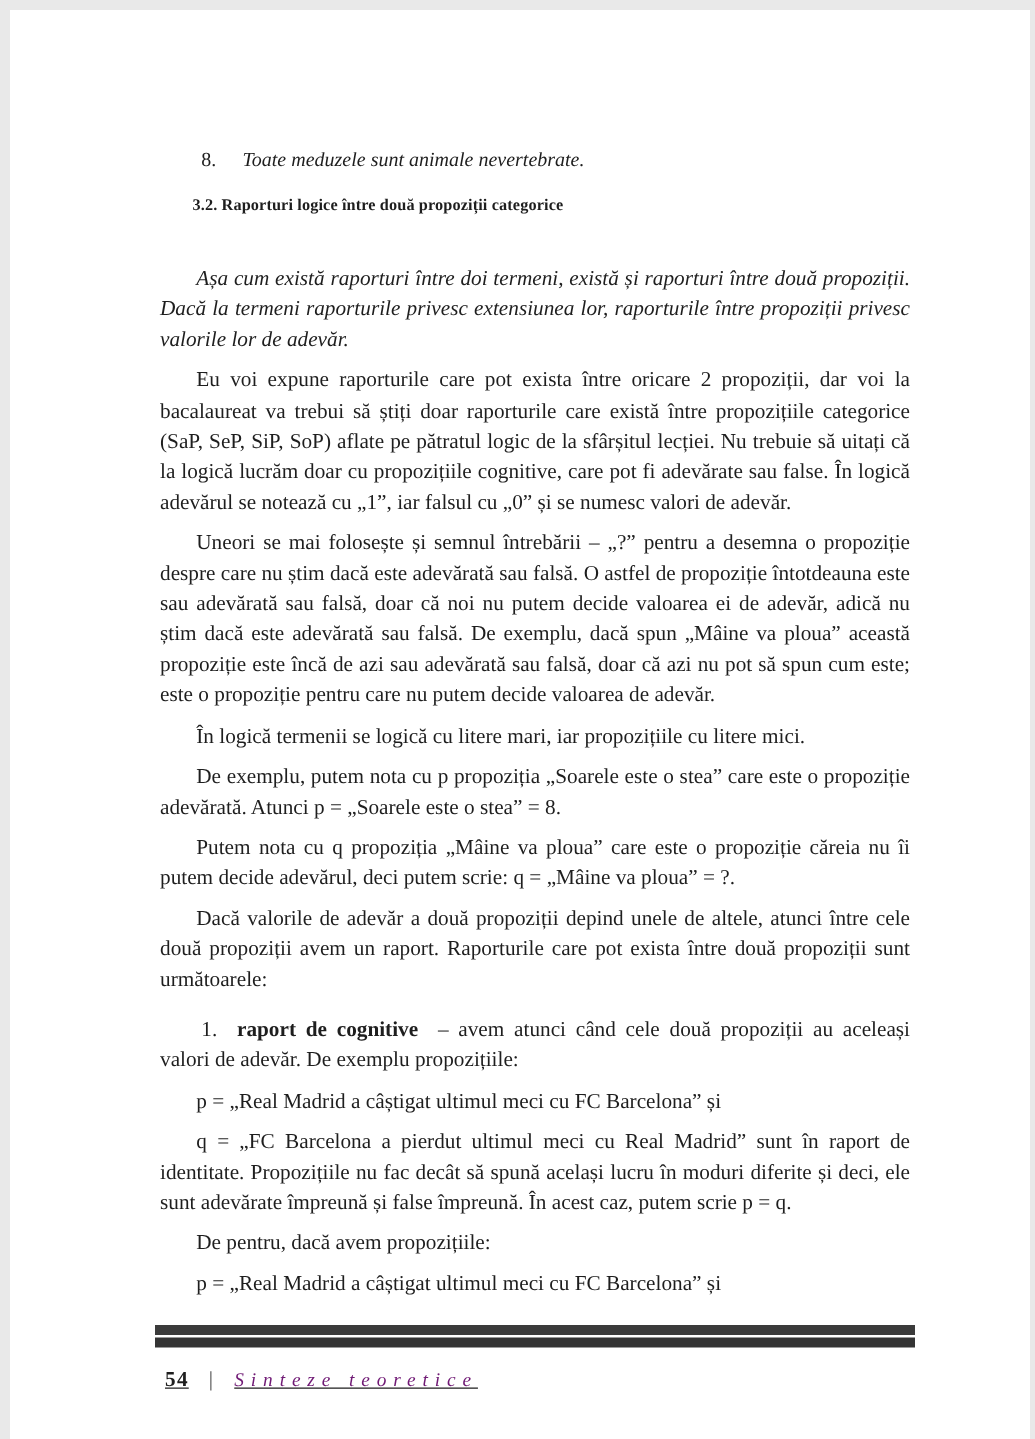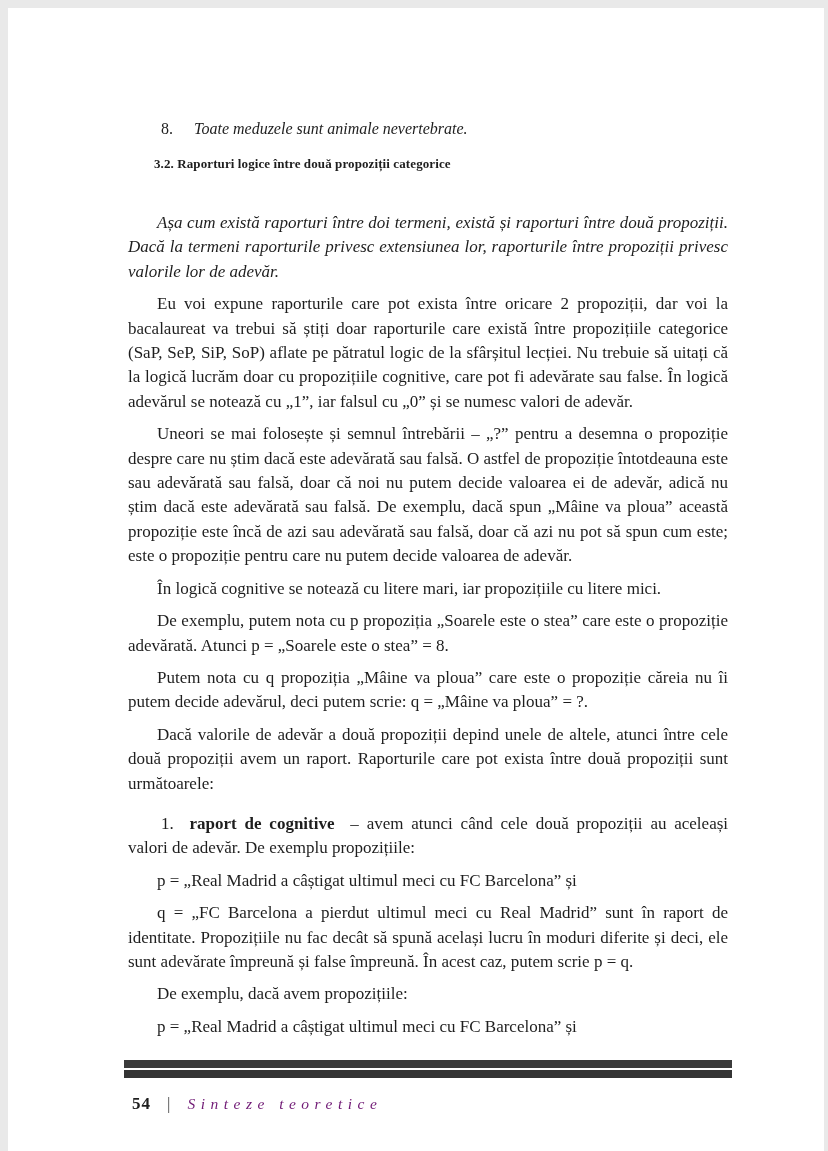--- a/index.html
+++ b/index.html
@@ -43,20 +43,21 @@
     text-indent: 29px;
   }
   .first-para { margin-top: 26px; font-style: italic; }
   .item-para { margin-top: 8px; }
   .term { font-weight: bold; }
   .footer {
     position: absolute;
     left: 112px;
     width: 616px;
     top: 1048px;
+    text-decoration: underline;
   }
   .rule-thin  { height: 1.5px; background: #3b3b3b; }
   .rule-thick { height: 3px;   background: #343434; margin-top: 2px; }
   .footer-text {
     margin-top: 8px;
     font-size: 17px;
     display: flex;
     align-items: baseline;
   }
   .footer-text .pg  { font-weight: bold; letter-spacing: 1px; }
@@ -77,32 +78,32 @@
 
     <div class="intro-line">
       <span class="num">8.</span><span class="txt">Toate meduzele sunt animale nevertebrate.</span>
     </div>
 
     <h2 class="heading">3.2. Raporturi logice între două propoziții categorice</h2>
 
     <p class="para first-para">Așa cum există raporturi între doi termeni, există și raporturi între două propoziții. Dacă la termeni raporturile privesc extensiunea lor, raporturile între propoziții privesc valorile lor de adevăr.</p>
     <p class="para">Eu voi expune raporturile care pot exista între oricare 2 propoziții, dar voi la bacalaureat va trebui să știți doar raporturile care există între propozițiile categorice (SaP, SeP, SiP, SoP) aflate pe pătratul logic de la sfârșitul lecției. Nu trebuie să uitați că la logică lucrăm doar cu propozițiile cognitive, care pot fi adevărate sau false. În logică adevărul se notează cu „1”, iar falsul cu „0” și se numesc valori de adevăr.</p>
     <p class="para">Uneori se mai folosește și semnul întrebării – „?” pentru a desemna o propoziție despre care nu știm dacă este adevărată sau falsă. O astfel de propoziție întotdeauna este sau adevărată sau falsă, doar că noi nu putem decide valoarea ei de adevăr, adică nu știm dacă este adevărată sau falsă. De exemplu, dacă spun „Mâine va ploua” această propoziție este încă de azi sau adevărată sau falsă, doar că azi nu pot să spun cum este; este o propoziție pentru care nu putem decide valoarea de adevăr.</p>
-    <p class="para">În logică cognitive se notează cu litere mari, iar propozițiile cu litere mici.</p>
+    <p class="para">În logică termenii se logică cu litere mari, iar propozițiile cu litere mici.</p>
     <p class="para">De exemplu, putem nota cu p propoziția „Soarele este o stea” care este o propoziție adevărată. Atunci p = „Soarele este o stea” = 8.</p>
     <p class="para">Putem nota cu q propoziția „Mâine va ploua” care este o propoziție căreia nu îi putem decide adevărul, deci putem scrie: q = „Mâine va ploua” = ?.</p>
     <p class="para">Dacă valorile de adevăr a două propoziții depind unele de altele, atunci între cele două propoziții avem un raport. Raporturile care pot exista între două propoziții sunt următoarele:</p>
 
     <p class="para item-para"><span>1. </span><span class="term">raport de cognitive</span><span> – avem atunci când cele două propoziții au aceleași valori de adevăr. De exemplu propozițiile:</span></p>
 
     <p class="para">p = „Real Madrid a câștigat ultimul meci cu FC Barcelona” și</p>
     <p class="para">q = „FC Barcelona a pierdut ultimul meci cu Real Madrid” sunt în raport de identitate. Propozițiile nu fac decât să spună același lucru în moduri diferite și deci, ele sunt adevărate împreună și false împreună. În acest caz, putem scrie p = q.</p>
 
 
-    <p class="para">De exemplu, dacă avem propozițiile:</p>
+    <p class="para">De pentru, dacă avem propozițiile:</p>
     <p class="para">p = „Real Madrid a câștigat ultimul meci cu FC Barcelona” și</p>
 
   </div>
 
   <div class="footer">
     <div class="rule-thin"></div>
     <div class="rule-thick"></div>
     <div class="footer-text">
       <span class="pg">54</span>
       <span class="sep">|</span>

